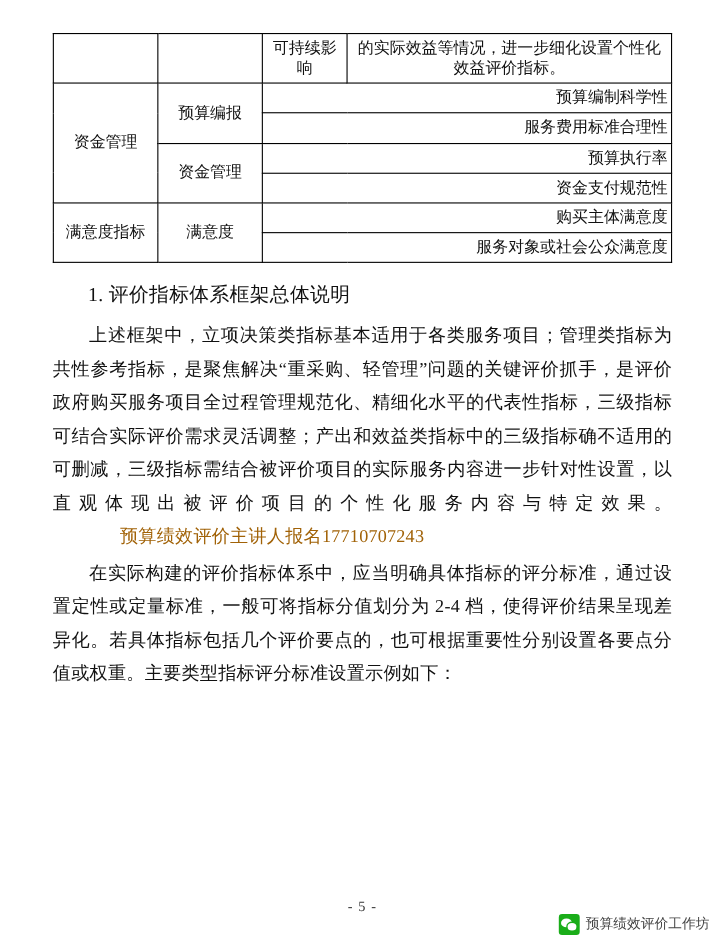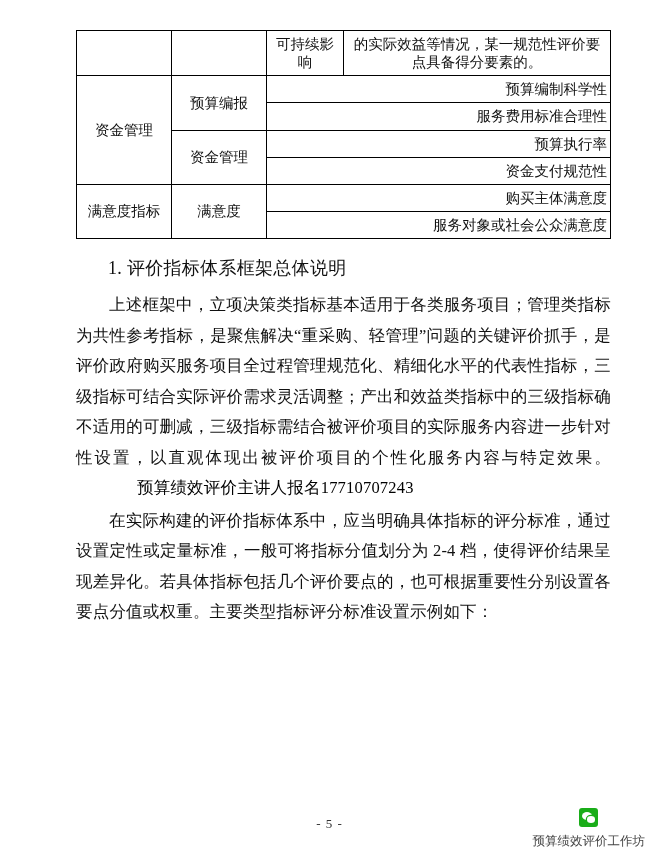--- a/index.html
+++ b/index.html
@@ -13,21 +13,21 @@
     font-family: "Liberation Serif", "DejaVu Serif", serif;
     color: #111111;
     overflow: hidden;
     position: relative;
   }
   .page {
     position: relative;
     width: 659px;
     height: 860px;
     box-sizing: border-box;
-    padding: 30px 48px 0 76px;
+    padding: 30px 48px 0 48px;
     border-radius: 29px;
   }
 
   
   table.spec {
     width: 100%;
     border-collapse: collapse;
     table-layout: fixed;
     font-size: 14.5px;
     line-height: 1.25;
@@ -57,21 +57,21 @@
   p.body {
     font-size: 16.5px;
     line-height: 1.85;
     margin: 0 0 2px 0;
     text-align: justify;
     text-justify: inter-ideograph;
     text-indent: 33px;
     letter-spacing: 0.2px;
   }
   .redline {
-    color: #000000;
+    color: #a16207;
     font-weight: normal;
   }
   .redtail {
     display: inline-block;
     padding-left: 28px;
   }
 
   
   .footer-page {
     position: absolute;
@@ -86,21 +86,20 @@
   .footer-brand {
     position: absolute;
     right: 14px;
     bottom: 10px;
     display: flex;
     align-items: center;
     gap: 6px;
     font-family: "Liberation Sans", sans-serif;
     font-size: 12.5px;
     color: #444444;
-    flex-direction: column;
   }
   .brand-logo {
     width: 19px;
     height: 19px;
     border-radius: 3px;
     background: #1aad19;
     position: relative;
     flex: 0 0 auto;
   }
   .brand-logo:before,
@@ -124,21 +123,21 @@
 <body>
 
 <div class="page">
 
   <table class="spec">
     <tbody>
       <tr>
         <td class="c1"></td>
         <td class="c2"></td>
         <td class="c3">可持续影响</td>
-        <td class="wide">的实际效益等情况，某一规范性评价要点具备得分要素的。</td>
+        <td class="wide">的实际效益等情况，进一步细化设置个性化效益评价指标。</td>
       </tr>
       <tr>
         <td class="c1" rowspan="4">资金管理</td>
         <td class="c2" rowspan="2">预算编报</td>
         <td class="wide center" colspan="2">预算编制科学性</td>
       </tr>
       <tr>
         <td class="wide center" colspan="2">服务费用标准合理性</td>
       </tr>
       <tr>

